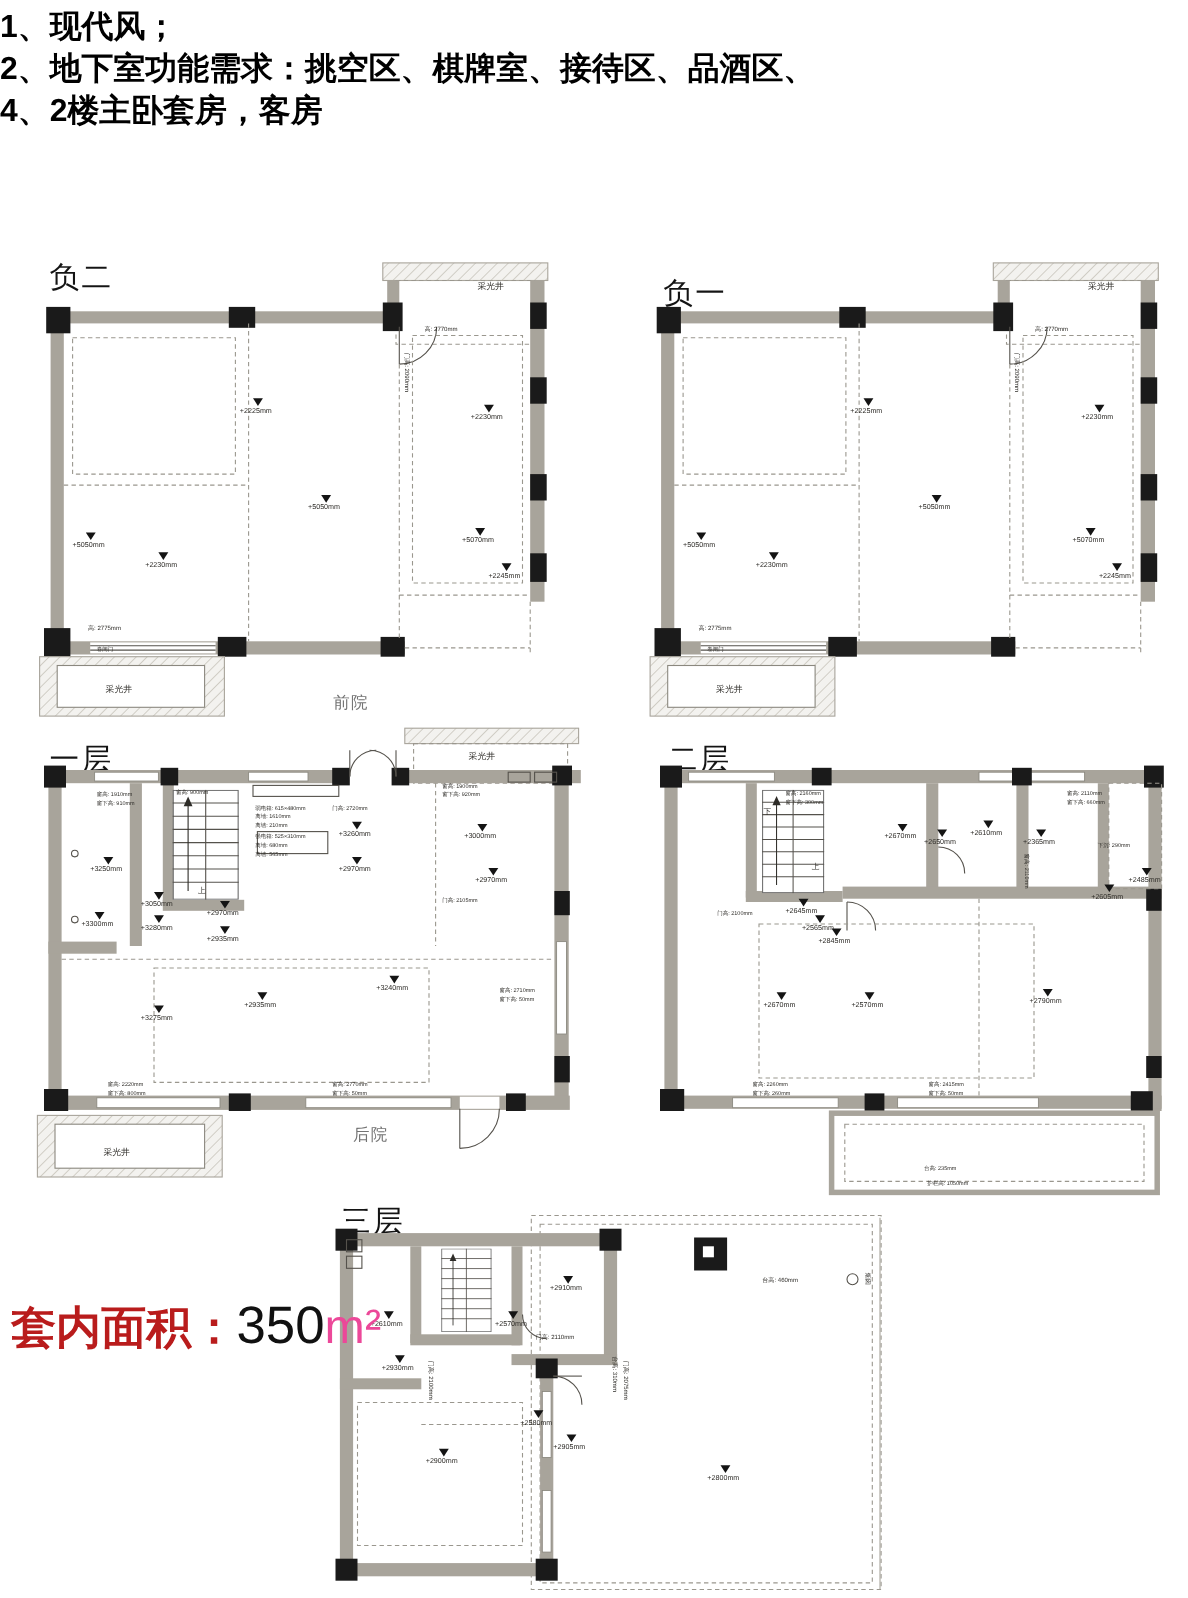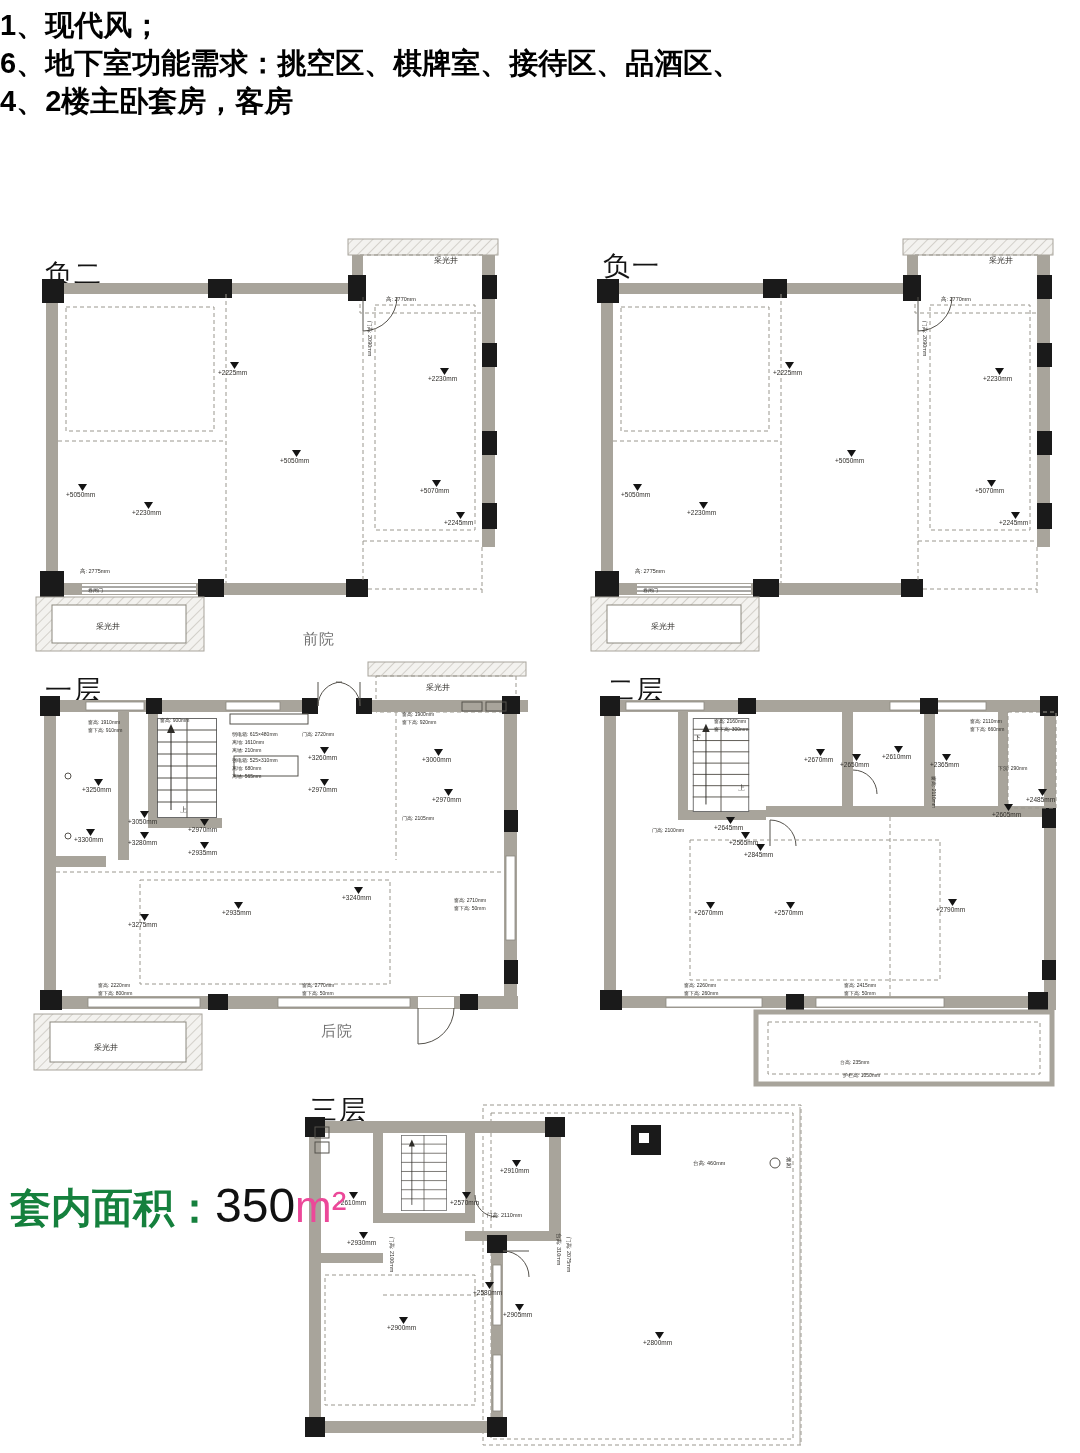--- a/index.html
+++ b/index.html
@@ -3,21 +3,21 @@
 <meta charset="utf-8">
 <style>
   html,body{margin:0;padding:0;background:#ffffff;}
   .sheet{position:relative;width:1080px;height:1453px;background:#ffffff;overflow:hidden;
          font-family:"Liberation Sans","DejaVu Sans",sans-serif;color:#000;}
   .req{position:absolute;left:0;top:6px;width:100%;
        font-size:29px;line-height:38px;font-weight:600;color:#000;}
   .plan-label{position:absolute;font-size:27px;font-weight:500;color:#141414;letter-spacing:2px;}
   .yard-label{position:absolute;font-size:15px;color:#737373;letter-spacing:1px;}
   .area-note{position:absolute;left:10px;top:1178px;white-space:nowrap;}
-  .area-note .lbl{font-size:41px;font-weight:700;color:#15803d;}
+  .area-note .lbl{font-size:41px;font-weight:700;color:#b91c1c;}
   .area-note .val{font-size:48px;font-weight:400;color:#111;margin-top:32px;}
   .area-note .unit{font-size:44px;font-weight:400;color:#ec4899;}
   .plan-svg{position:absolute;}
   .wall{fill:#a8a49b;}
   .col{fill:#1a1a1a;}
   .dash{stroke:#9a978e;stroke-width:1;stroke-dasharray:4 3;fill:none;}
   .thin{stroke:#55524c;stroke-width:1;fill:none;}
   .win{fill:#ffffff;stroke:#8b887f;stroke-width:0.8;}
   .lite{stroke:#a8a49b;stroke-width:1;fill:none;}
   .balc{stroke:#a8a49b;stroke-width:5;fill:none;}
@@ -88,25 +88,25 @@
         <rect class="dash" x="345" y="70" width="100" height="225"></rect>
 
         <rect x="6" y="362" width="168" height="54" fill="url(#hatch)" stroke="#a8a49b"></rect>
         <rect x="22" y="370" width="134" height="38" fill="#ffffff" stroke="#8b887f" stroke-width="1"></rect>
       </symbol>
     </defs>
   </svg>
 
   <div class="req">
     <div>1、现代风；</div>
-    <div>6、地下室功能需求：挑空区、棋牌室、接待区、品酒区、</div>
+    <div>2、地下室功能需求：挑空区、棋牌室、接待区、品酒区、</div>
     <div>4、2楼主卧套房，客房</div>
   </div>
 
-  <div class="plan-label" style="left:45px;top:256px">负二</div>
+  <div class="plan-label" style="left:45px;top:234px">负二</div>
   <div class="plan-label" style="left:603px;top:248px">负一</div>
   <div class="plan-label" style="left:45px;top:672px">一层</div>
   <div class="plan-label" style="left:607px;top:672px">二层</div>
   <div class="plan-label" style="left:310px;top:1092px">三层</div>
 
   <div class="yard-label" style="left:303px;top:630px">前院</div>
   <div class="yard-label" style="left:321px;top:1022px">后院</div>
 
   <svg class="plan-svg" style="left:30px;top:235px" width="500" height="420" viewBox="0 0 500 420">
     <use href="#basement-plan"></use>

